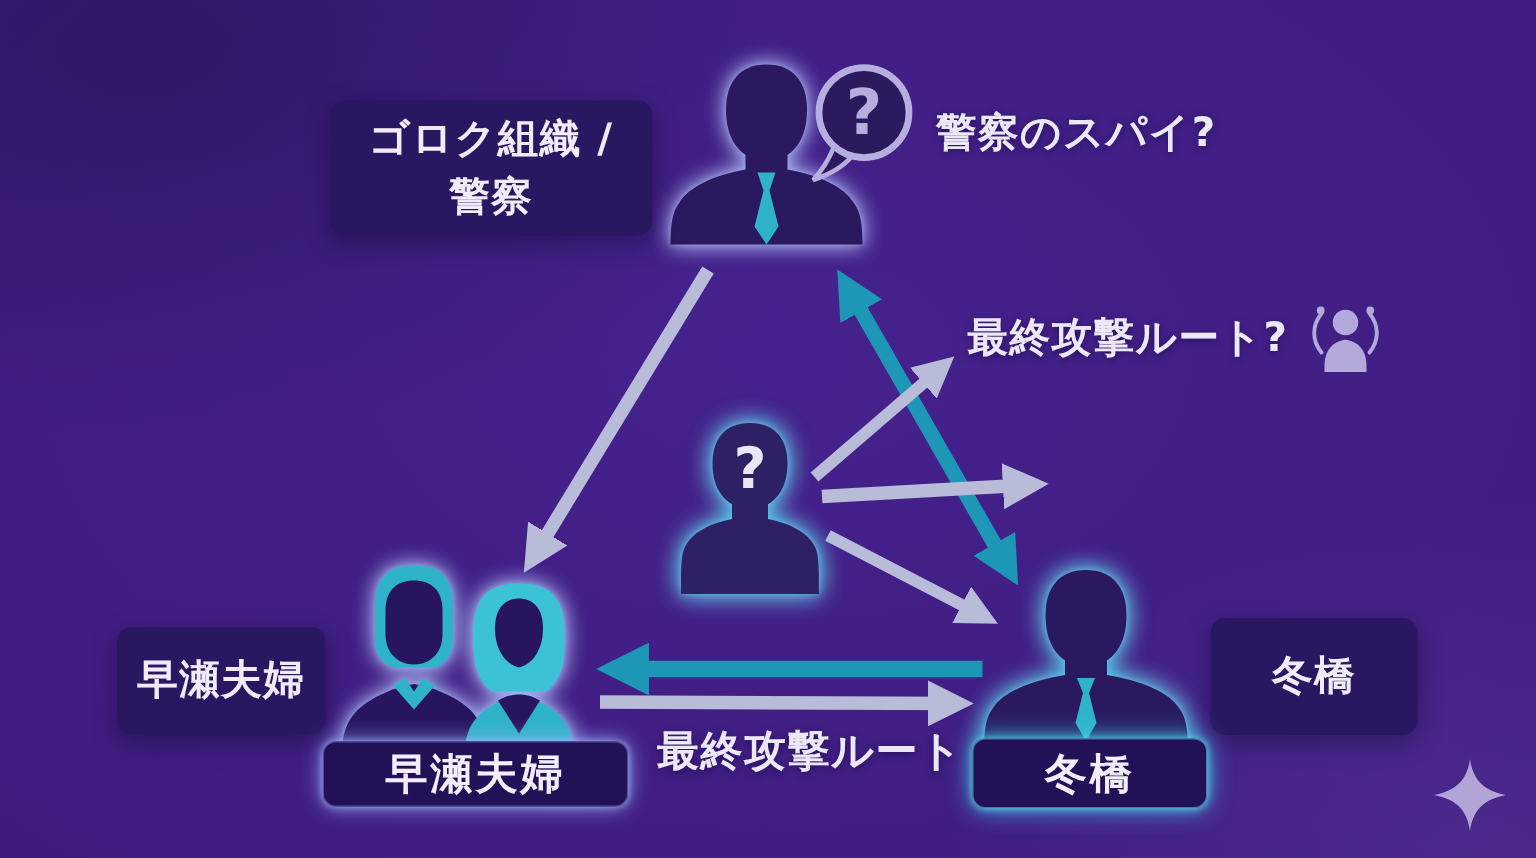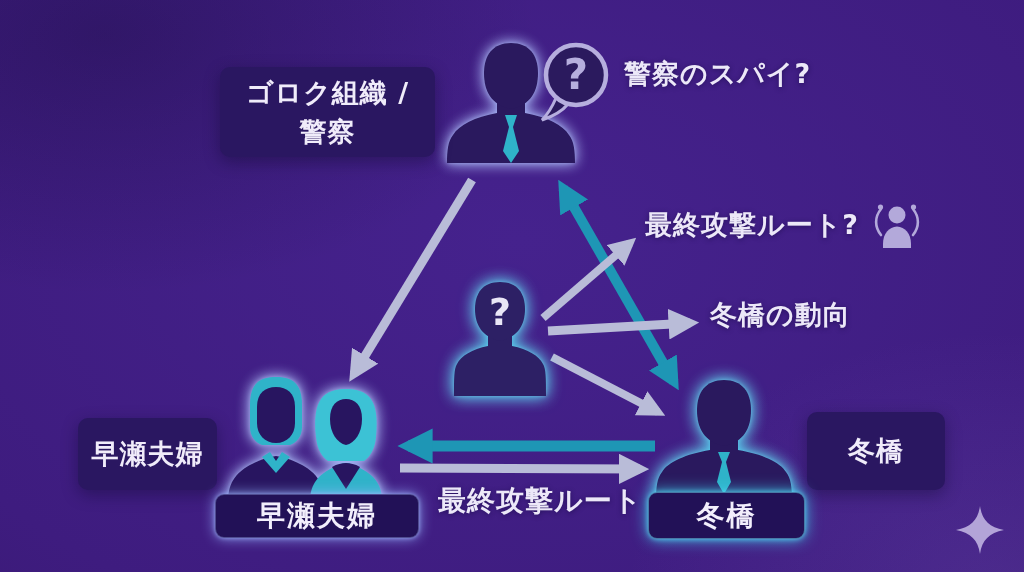--- a/index.html
+++ b/index.html
@@ -70,42 +70,41 @@
     <path d="M66,4 C84,4 93,16 93,34 C93,52 86,66 66,70 C46,66 39,52 39,34 C39,16 48,4 66,4 Z" fill="#2a195e"></path>
     <path d="M60,76 L72,76 L68,88 L74,112 L66,124 L58,112 L64,88 Z" fill="#2fb3c9"></path>
   </svg>
 
   <svg class="icon" style="left:538px;top:40px;z-index:4;" width="78" height="86" viewBox="0 0 78 86">
     <path d="M18,58 Q12,72 4,80 Q22,74 30,64 Z" fill="#2b1a5e" stroke="#b6aede" stroke-width="3"></path>
     <circle cx="38" cy="35" r="30" fill="#2b1a5e" stroke="#b6aede" stroke-width="4.5"></circle>
     <text x="38" y="49" text-anchor="middle" font-size="42" font-weight="bold" fill="#b6aede" font-family="DejaVu Sans, Liberation Sans, sans-serif">?</text>
   </svg>
 
-  <div class="ann" style="left:624px;top:56px;">警察のスパイ?</div>
+  <div class="ann" style="left:624px;top:70px;">警察のスパイ?</div>
 
   <svg class="figure glow-cyan" style="left:452px;top:278px;" width="96" height="118" viewBox="0 0 96 118">
     <path d="M36,57 L36,68 C20,71 9,78 5,86 C2,91 2,100 2,118 L94,118 C94,100 94,91 91,86 C87,78 76,71 60,68 L60,57 Z" fill="#2d2065"></path>
     <path d="M48,4 C65,4 73,15 73,31 C73,47 66,59 48,63 C30,59 23,47 23,31 C23,15 31,4 48,4 Z" fill="#2d2065"></path>
     <text x="48" y="47" text-anchor="middle" font-size="38" font-weight="bold" fill="#e9e6f6" font-family="DejaVu Sans, Liberation Sans, sans-serif">?</text>
   </svg>
 
   <div class="ann" style="left:645px;top:207px;">最終攻撃ルート?</div>
 
   <svg class="icon" style="left:872px;top:202px;" width="50" height="46" viewBox="0 0 50 46">
     <g fill="#b3a9da" stroke="none">
       <circle cx="25" cy="13" r="8.5"></circle>
       <path d="M11,42 C11,31 17,25.5 25,24.5 C33,25.5 39,31 39,42 L39,46 L11,46 Z"></path>
       <circle cx="8.5" cy="5" r="2.6"></circle>
       <circle cx="41.5" cy="5" r="2.6"></circle>
     </g>
     <path d="M9,7 C2.5,15 2.5,25 9,33" fill="none" stroke="#b3a9da" stroke-width="2.6" stroke-linecap="round"></path>
     <path d="M41,7 C47.5,15 47.5,25 41,33" fill="none" stroke="#b3a9da" stroke-width="2.6" stroke-linecap="round"></path>
   </svg>
 
-  <div class="ann" style="left:710px;top:297px;">冬橋の動向</div>
 
   <svg class="figure glow-lav" style="left:220px;top:375px;" width="182" height="126" viewBox="0 0 182 126">
     <path d="M30,30 C30,8 40,2 56,2 C72,2 82,8 82,30 L82,52 C82,62 76,68 70,70 L42,70 C36,68 30,62 30,52 Z" fill="#2fb3c9"></path>
     <path d="M37,32 C37,18 45,12 56,12 C67,12 75,18 75,32 L75,48 C75,60 67,68 56,68 C45,68 37,60 37,48 Z" fill="#281560"></path>
     <path d="M8,126 C8,106 18,96 32,89 C42,84 49,82 56,81 C63,82 70,84 80,89 C94,96 104,106 104,126 Z" fill="#281560"></path>
     <path d="M42,82 L56,98 L70,82 L62,77 L56,86 L50,77 Z" fill="#2fb3c9"></path>
     <path d="M96,62 C92,24 104,14 126,14 C148,14 160,24 156,62 C155,74 150,82 144,86 L108,86 C102,82 97,74 96,62 Z" fill="#3cc2d5"></path>
     <path d="M110,44 C110,30 117,24 126,24 C135,24 142,30 142,44 C142,58 135,68 126,70 C117,68 110,58 110,44 Z" fill="#281560"></path>
     <path d="M90,126 C90,108 100,99 112,93 C118,90 122,88 126,88 C130,88 134,90 140,93 C152,99 162,108 162,126 Z" fill="#2fb3c9"></path>
     <path d="M112,92 L126,114 L140,92 C135,89 130,88 126,88 C122,88 117,89 112,92 Z" fill="#281560"></path>

